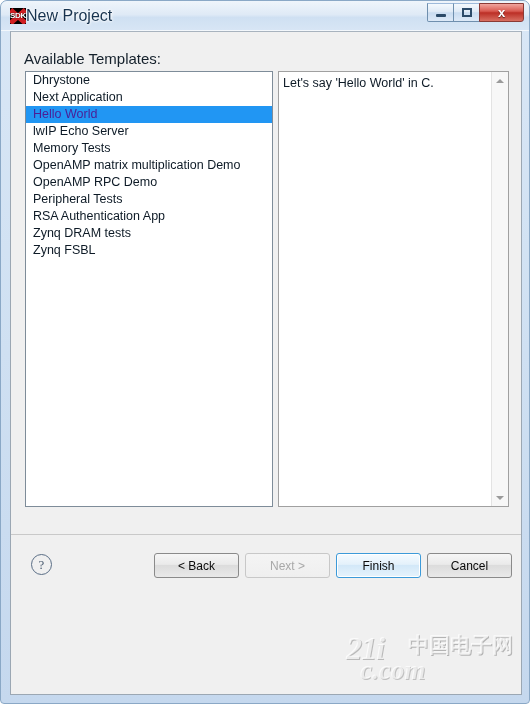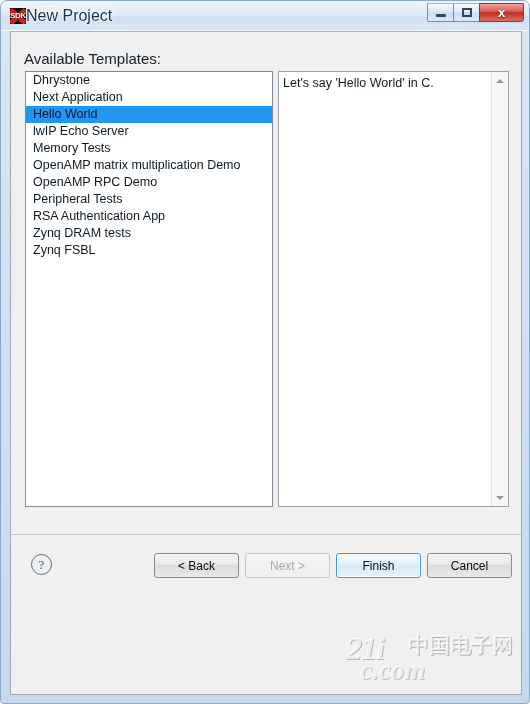--- a/index.html
+++ b/index.html
@@ -271,21 +271,21 @@
     line-height: 17px;
     padding-left: 7px;
     font-size: 12.5px;
     color: #0d1a26;
     white-space: nowrap;
     overflow: hidden;
     text-overflow: ellipsis;
   }
   .list-item.selected {
     background: #2196f3;
-    color: #0f172a;
+    color: #4c1d95;
   }
 
   .desc-box {
     position: absolute;
     left: 267px;
     top: 39px;
     width: 231px;
     height: 436px;
     background: #ffffff;
     border: 1px solid #a0a0a0;

